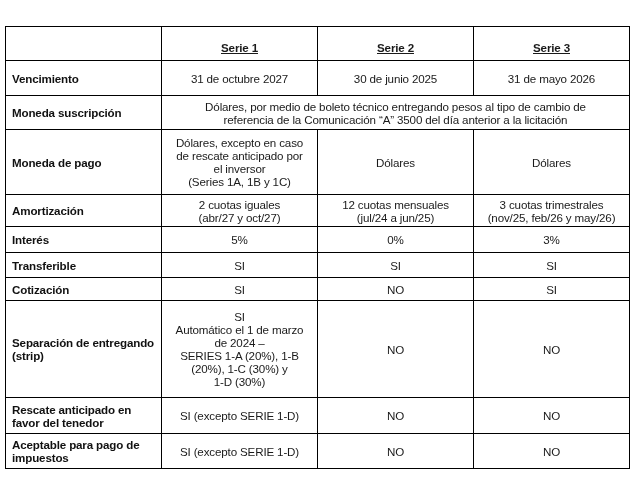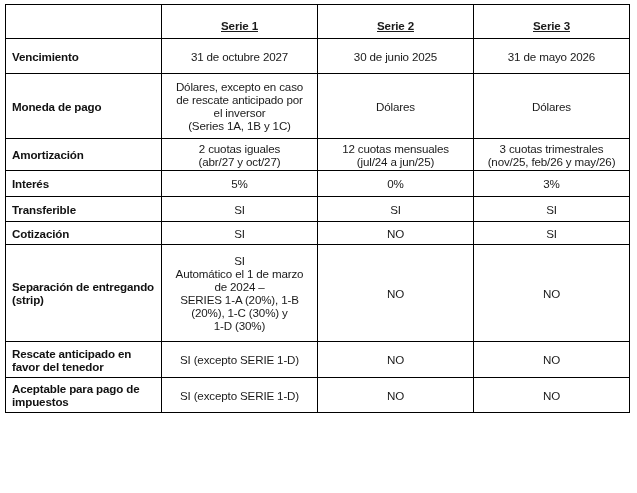--- a/index.html
+++ b/index.html
@@ -1,18 +1,18 @@
 <!DOCTYPE html>
 <html><head>
 <meta charset="utf-8">
 <style>
   html, body { margin: 0; padding: 0; background: #ffffff; }
   body { width: 637px; height: 493px; position: relative; overflow: hidden; }
   table {
-    position: absolute; left: 5px; top: 4px;
+    position: absolute; left: 5px; top: 26px;
     width: 625px;
     border-collapse: collapse;
     table-layout: fixed;
     font-family: "Liberation Sans", sans-serif;
     color: #1a1a1a;
   }
   td, th {
     border: 1.3px solid #000;
     padding: 0 5px;
     font-size: 11.6px;
@@ -62,20 +62,27 @@
   </thead>
   <tbody>
 
     <tr class="r1">
       <td class="label">Vencimiento</td>
       <td class="val">31 de octubre 2027</td>
       <td class="val">30 de junio 2025</td>
       <td class="val">31 de mayo 2026</td>
     </tr>
 
+    <tr class="r2">
+      <td class="label">Moneda suscripción</td>
+      <td class="val" colspan="3">
+        <span class="line">Dólares, por medio de boleto técnico entregando pesos al tipo de cambio de</span>
+        <span class="line">referencia de la Comunicación “A” 3500 del día anterior a la licitación</span>
+      </td>
+    </tr>
 
     <tr class="r3">
       <td class="label">Moneda de pago</td>
       <td class="val">
         <span class="line">Dólares, excepto en caso</span>
         <span class="line">de rescate anticipado por</span>
         <span class="line">el inversor</span>
         <span class="line">(Series 1A, 1B y 1C)</span>
       </td>
       <td class="val">Dólares</td>

